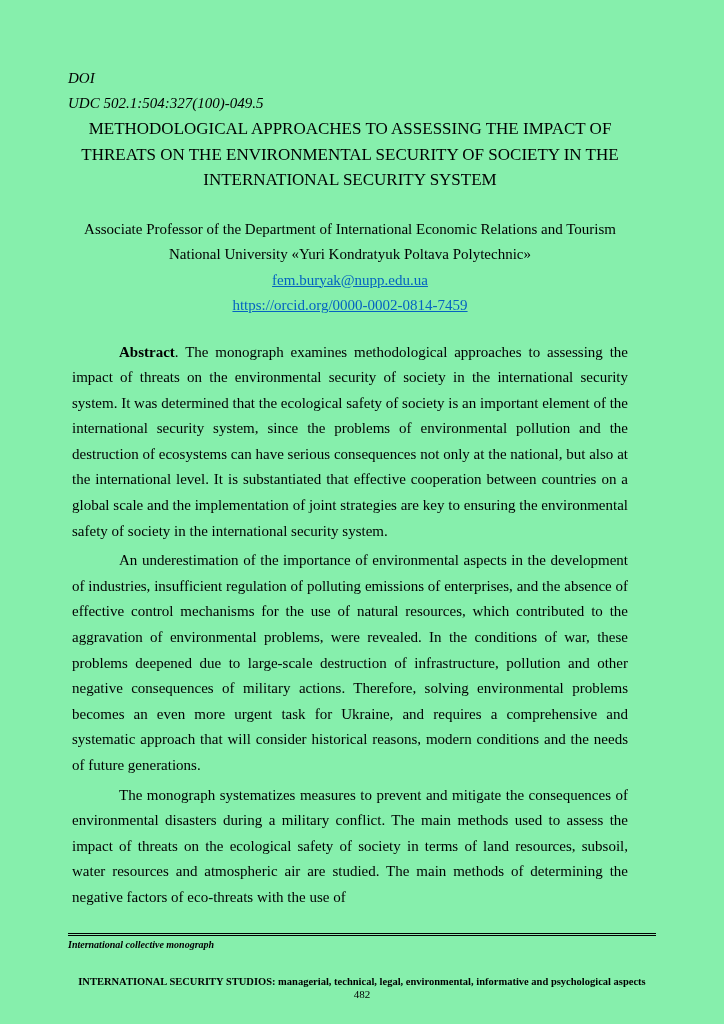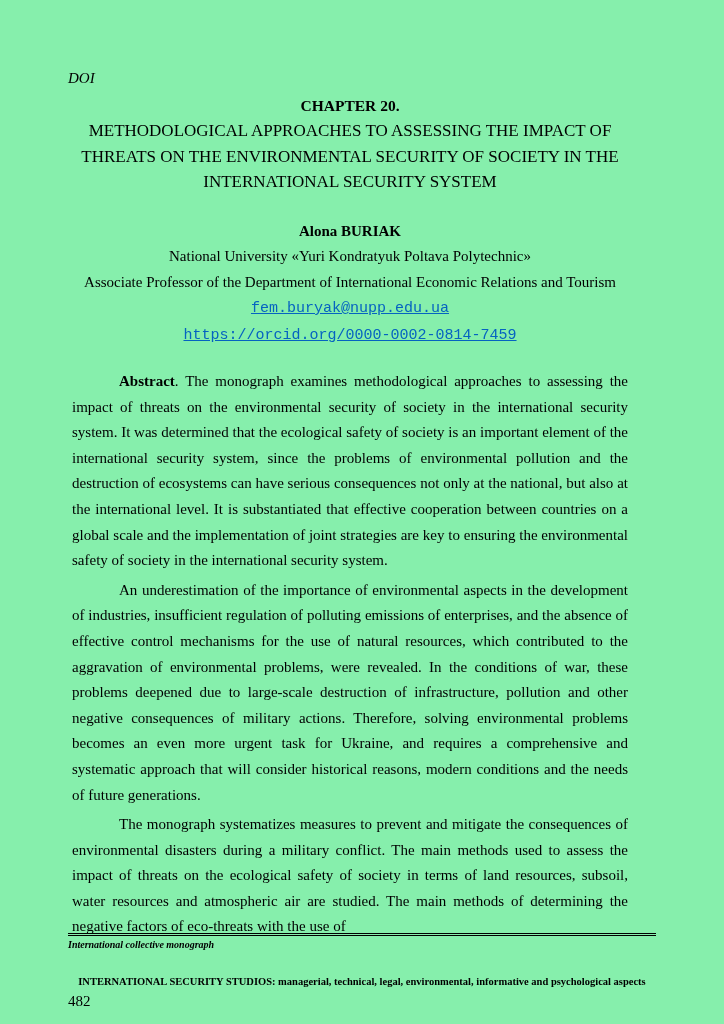--- a/index.html
+++ b/index.html
@@ -44,21 +44,20 @@
     font-size: 15px;
     line-height: 25.5px;
   }
   .author-name {
     font-weight: bold;
   }
   a.doc-link {
     color: #0563c1;
     text-decoration: underline;
     cursor: pointer;
-    font-family: Liberation Mono, monospace;
   }
   .body-text {
     margin-top: 21px;
     font-size: 15px;
     line-height: 25.6px;
     text-align: justify;
   }
   .body-text p {
     margin: 4px;
     text-indent: 47px;
@@ -83,39 +82,37 @@
     line-height: 12px;
   }
   .footer-line2 {
     text-align: center;
     font-size: 10.5px;
     font-weight: bold;
     line-height: 13px;
     margin-top: 24px;
   }
   .page-number {
-    text-align: left;
-    font-size: 15px;
-    margin-top: 5px;
+    text-align: center;
+    font-size: 11px;
   }
 </style>
 </head>
 <body>
 
 <div class="page">
 
   <div class="meta-line">DOI</div>
+  <div class="meta-line">UDC 502.1:504:327(100)-049.5</div>
 
-  <div class="chapter-label">CHAPTER 20.</div>
   <div class="chapter-title">METHODOLOGICAL APPROACHES TO ASSESSING THE IMPACT OF THREATS ON THE ENVIRONMENTAL SECURITY OF SOCIETY IN THE INTERNATIONAL SECURITY SYSTEM</div>
 
   <div class="author-block">
-    <div class="author-name">Alona BURIAK</div>
+    <div>Associate Professor of the Department of International Economic Relations and Tourism</div>
     <div>National University «Yuri Kondratyuk Poltava Polytechnic»</div>
-    <div>Associate Professor of the Department of International Economic Relations and Tourism</div>
     <div>
       <a class="doc-link">fem.buryak@nupp.edu.ua</a>
     </div>
     <div>
       <a class="doc-link">https://orcid.org/0000-0002-0814-7459</a>
     </div>
   </div>
 
   <div class="body-text">
     <p><span class="bold">Abstract</span><span>. The monograph examines methodological approaches to assessing the impact of threats on the environmental security of society in the international security system. It was determined that the ecological safety of society is an important element of the international security system, since the problems of environmental pollution and the destruction of ecosystems can have serious consequences not only at the national, but also at the international level. It is substantiated that effective cooperation between countries on a global scale and the implementation of joint strategies are key to ensuring the environmental safety of society in the international security system.</span></p>

